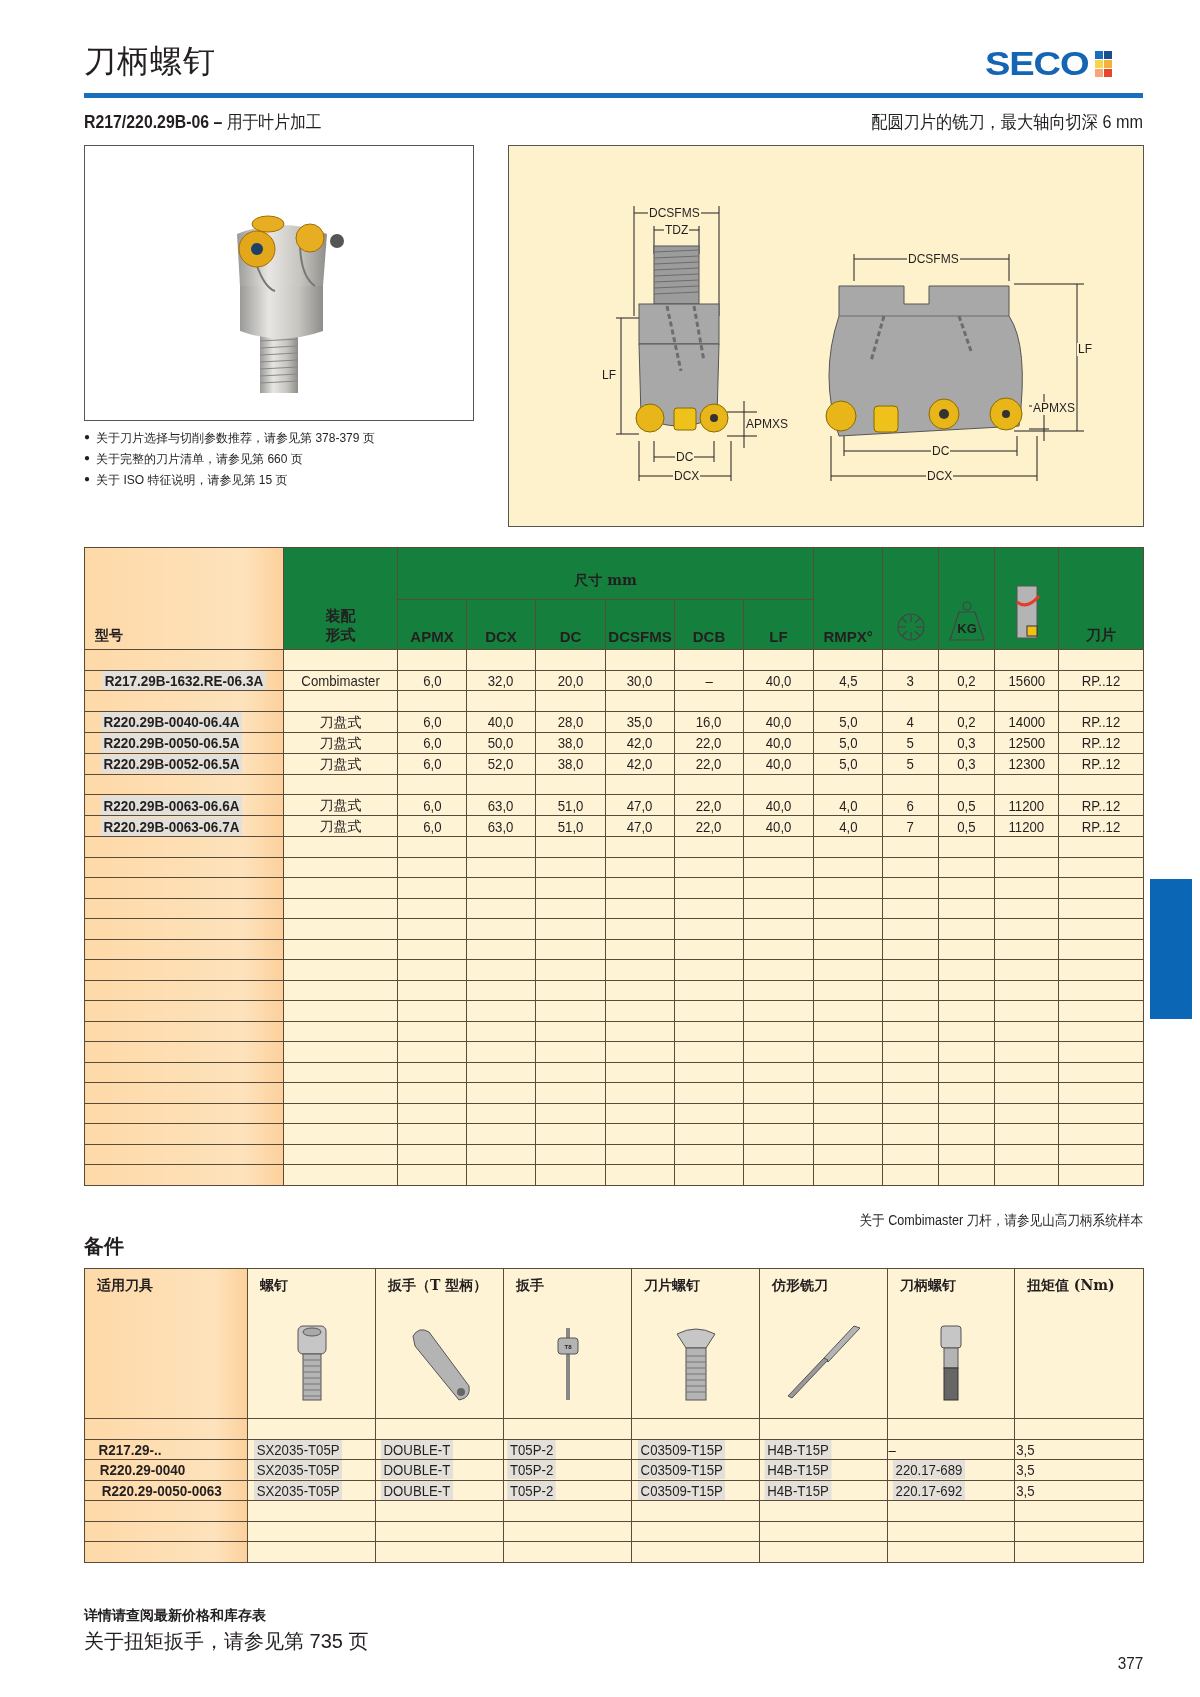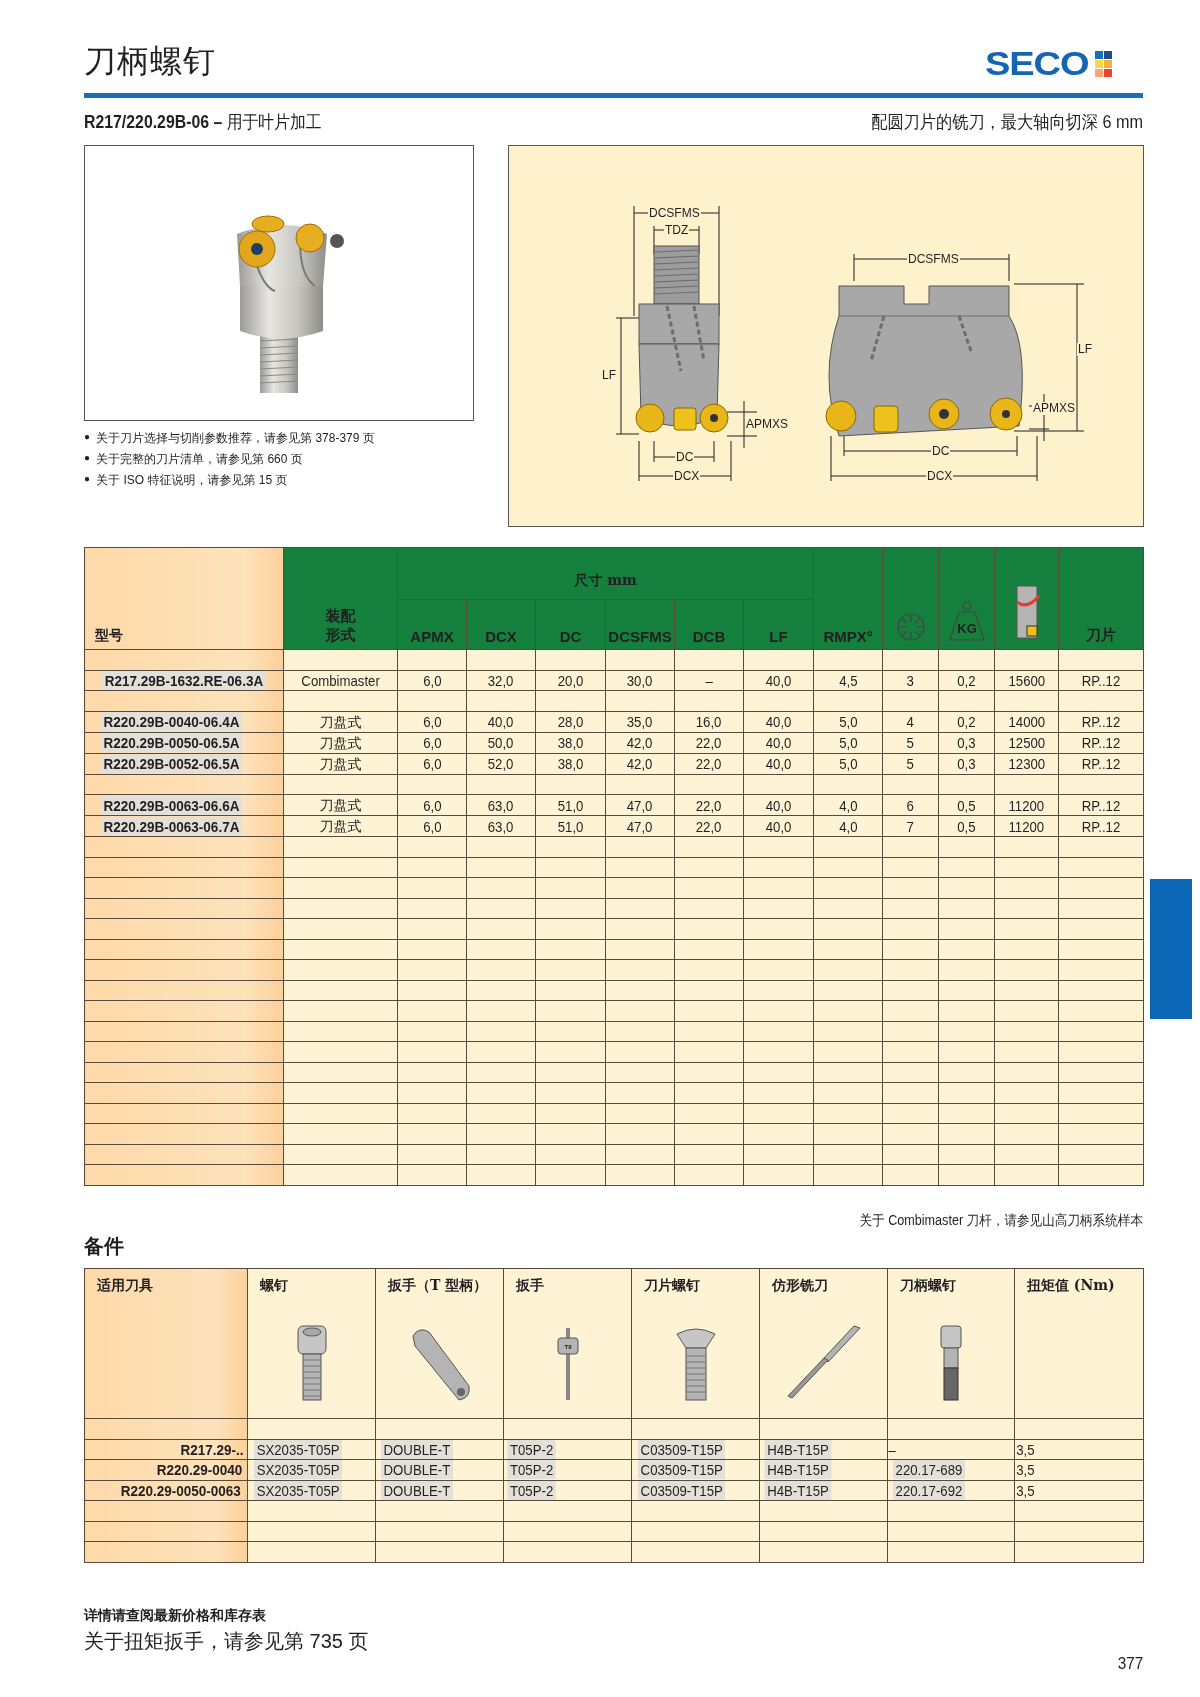--- a/index.html
+++ b/index.html
@@ -31,21 +31,21 @@
   .cond { display:inline-block; transform:scaleX(0.88); }
 
   .side-tab { left:1150px; top:879px; width:42px; height:140px; background:#0b66b6; }
   .combi-note { right:57px; top:1212px; font-size:14px; transform:scaleX(0.9); transform-origin:right; }
   .spare-title { left:84px; top:1233px; font-size:20px; font-family:"DejaVu Serif", serif; font-weight:bold; }
 
   .spare-table { position:absolute; left:84px; top:1268px; width:1059px; }
   .spare-table th { border:1.5px solid #5a4a3a; background:#fff3d6; height:141px; vertical-align:top; text-align:left; padding:8px 0 0 12px; font-family:"DejaVu Serif", serif; font-size:14px; font-weight:bold; position:relative; }
   .spare-table th.model { background:linear-gradient(to right, #fed9a8, #fde2bb 80%, #fcd09a); }
   .spare-table td { border:1.5px solid #5a4a3a; background:#fff3d6; font-size:15px; height:19.5px; line-height:19px; padding:0; text-align:left; }
-  .spare-table td.model { background:linear-gradient(to right, #fed9a8, #fde2bb 80%, #fcd09a); text-align:right; padding-left:10px; font-weight:bold;margin-top:48px; }
+  .spare-table td.model { background:linear-gradient(to right, #fed9a8, #fde2bb 80%, #fcd09a); text-align:left; padding-left:10px; font-weight:bold;margin-top:48px; }
   .part-img { position:absolute; left:50%; top:55px; transform:translateX(-50%); }
 
   .footer-1 { left:84px; top:1607px; font-size:14px; font-family:"DejaVu Serif", serif; font-weight:bold; }
   .footer-2 { left:84px; top:1628px; font-size:20px; }
   .page-num { right:57px; top:1654px; font-size:17px; transform:scaleX(0.9); transform-origin:right; }
 </style>
 </head>
 <body>
 
 <div class="abs page-title">刀柄螺钉</div>

